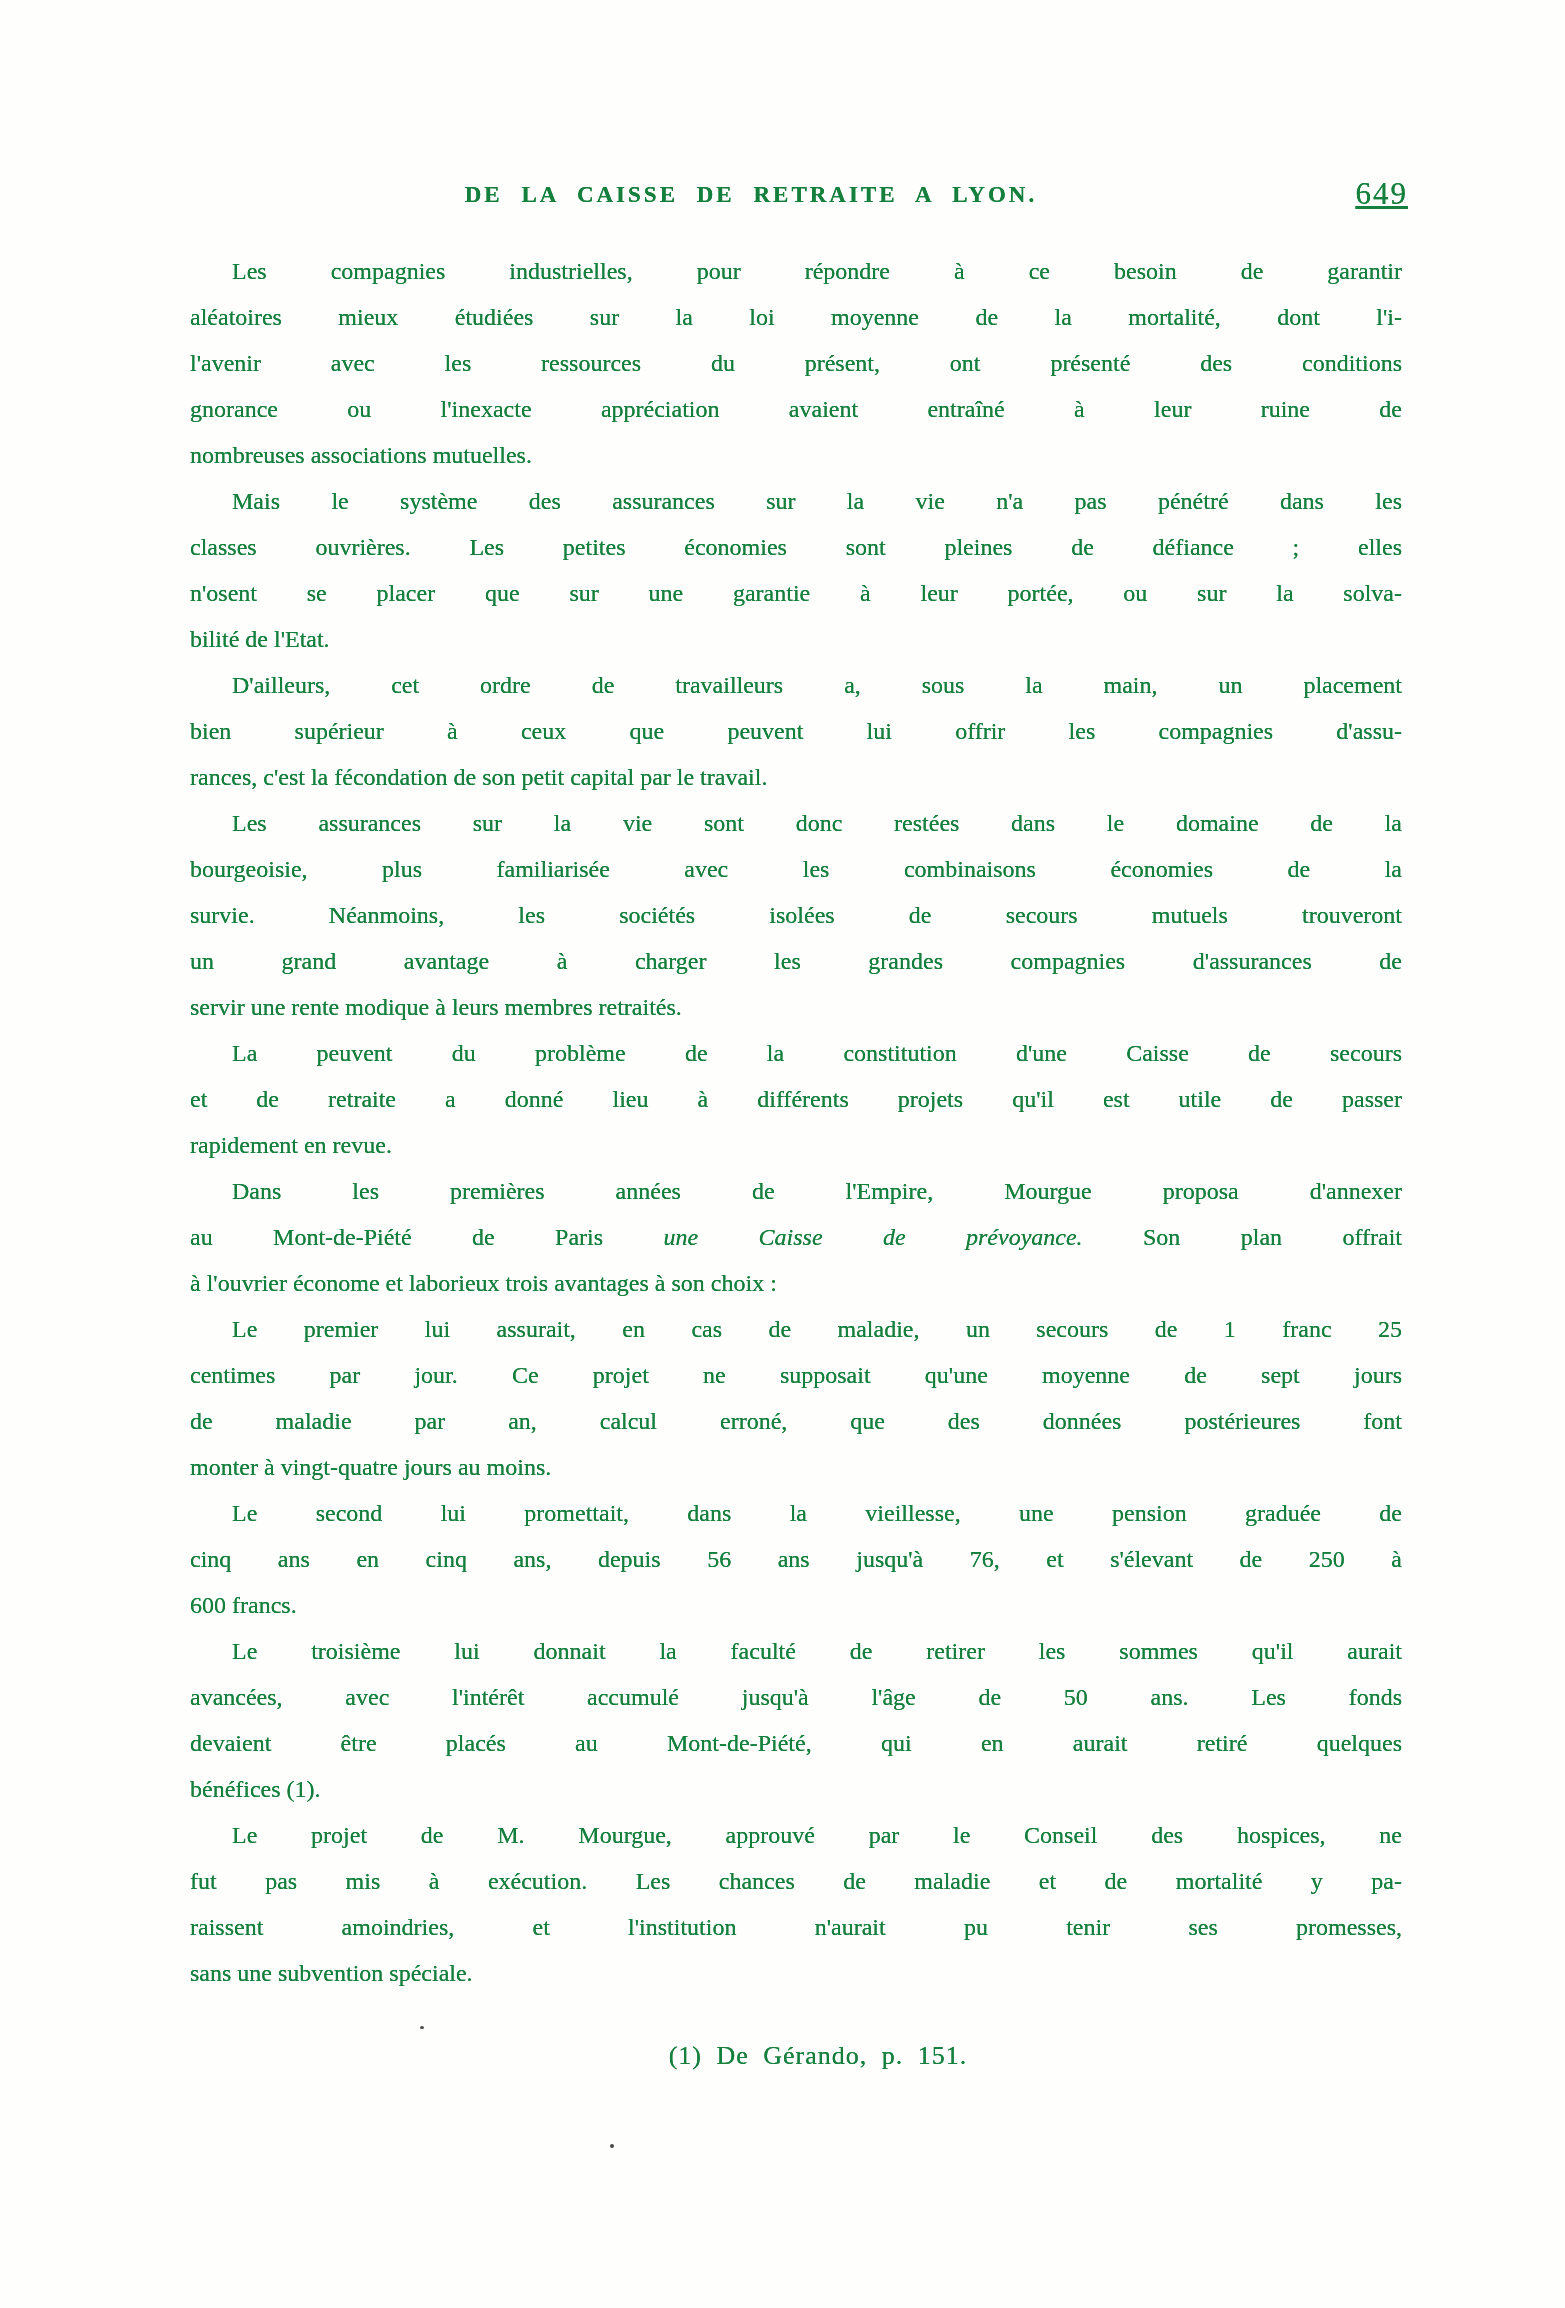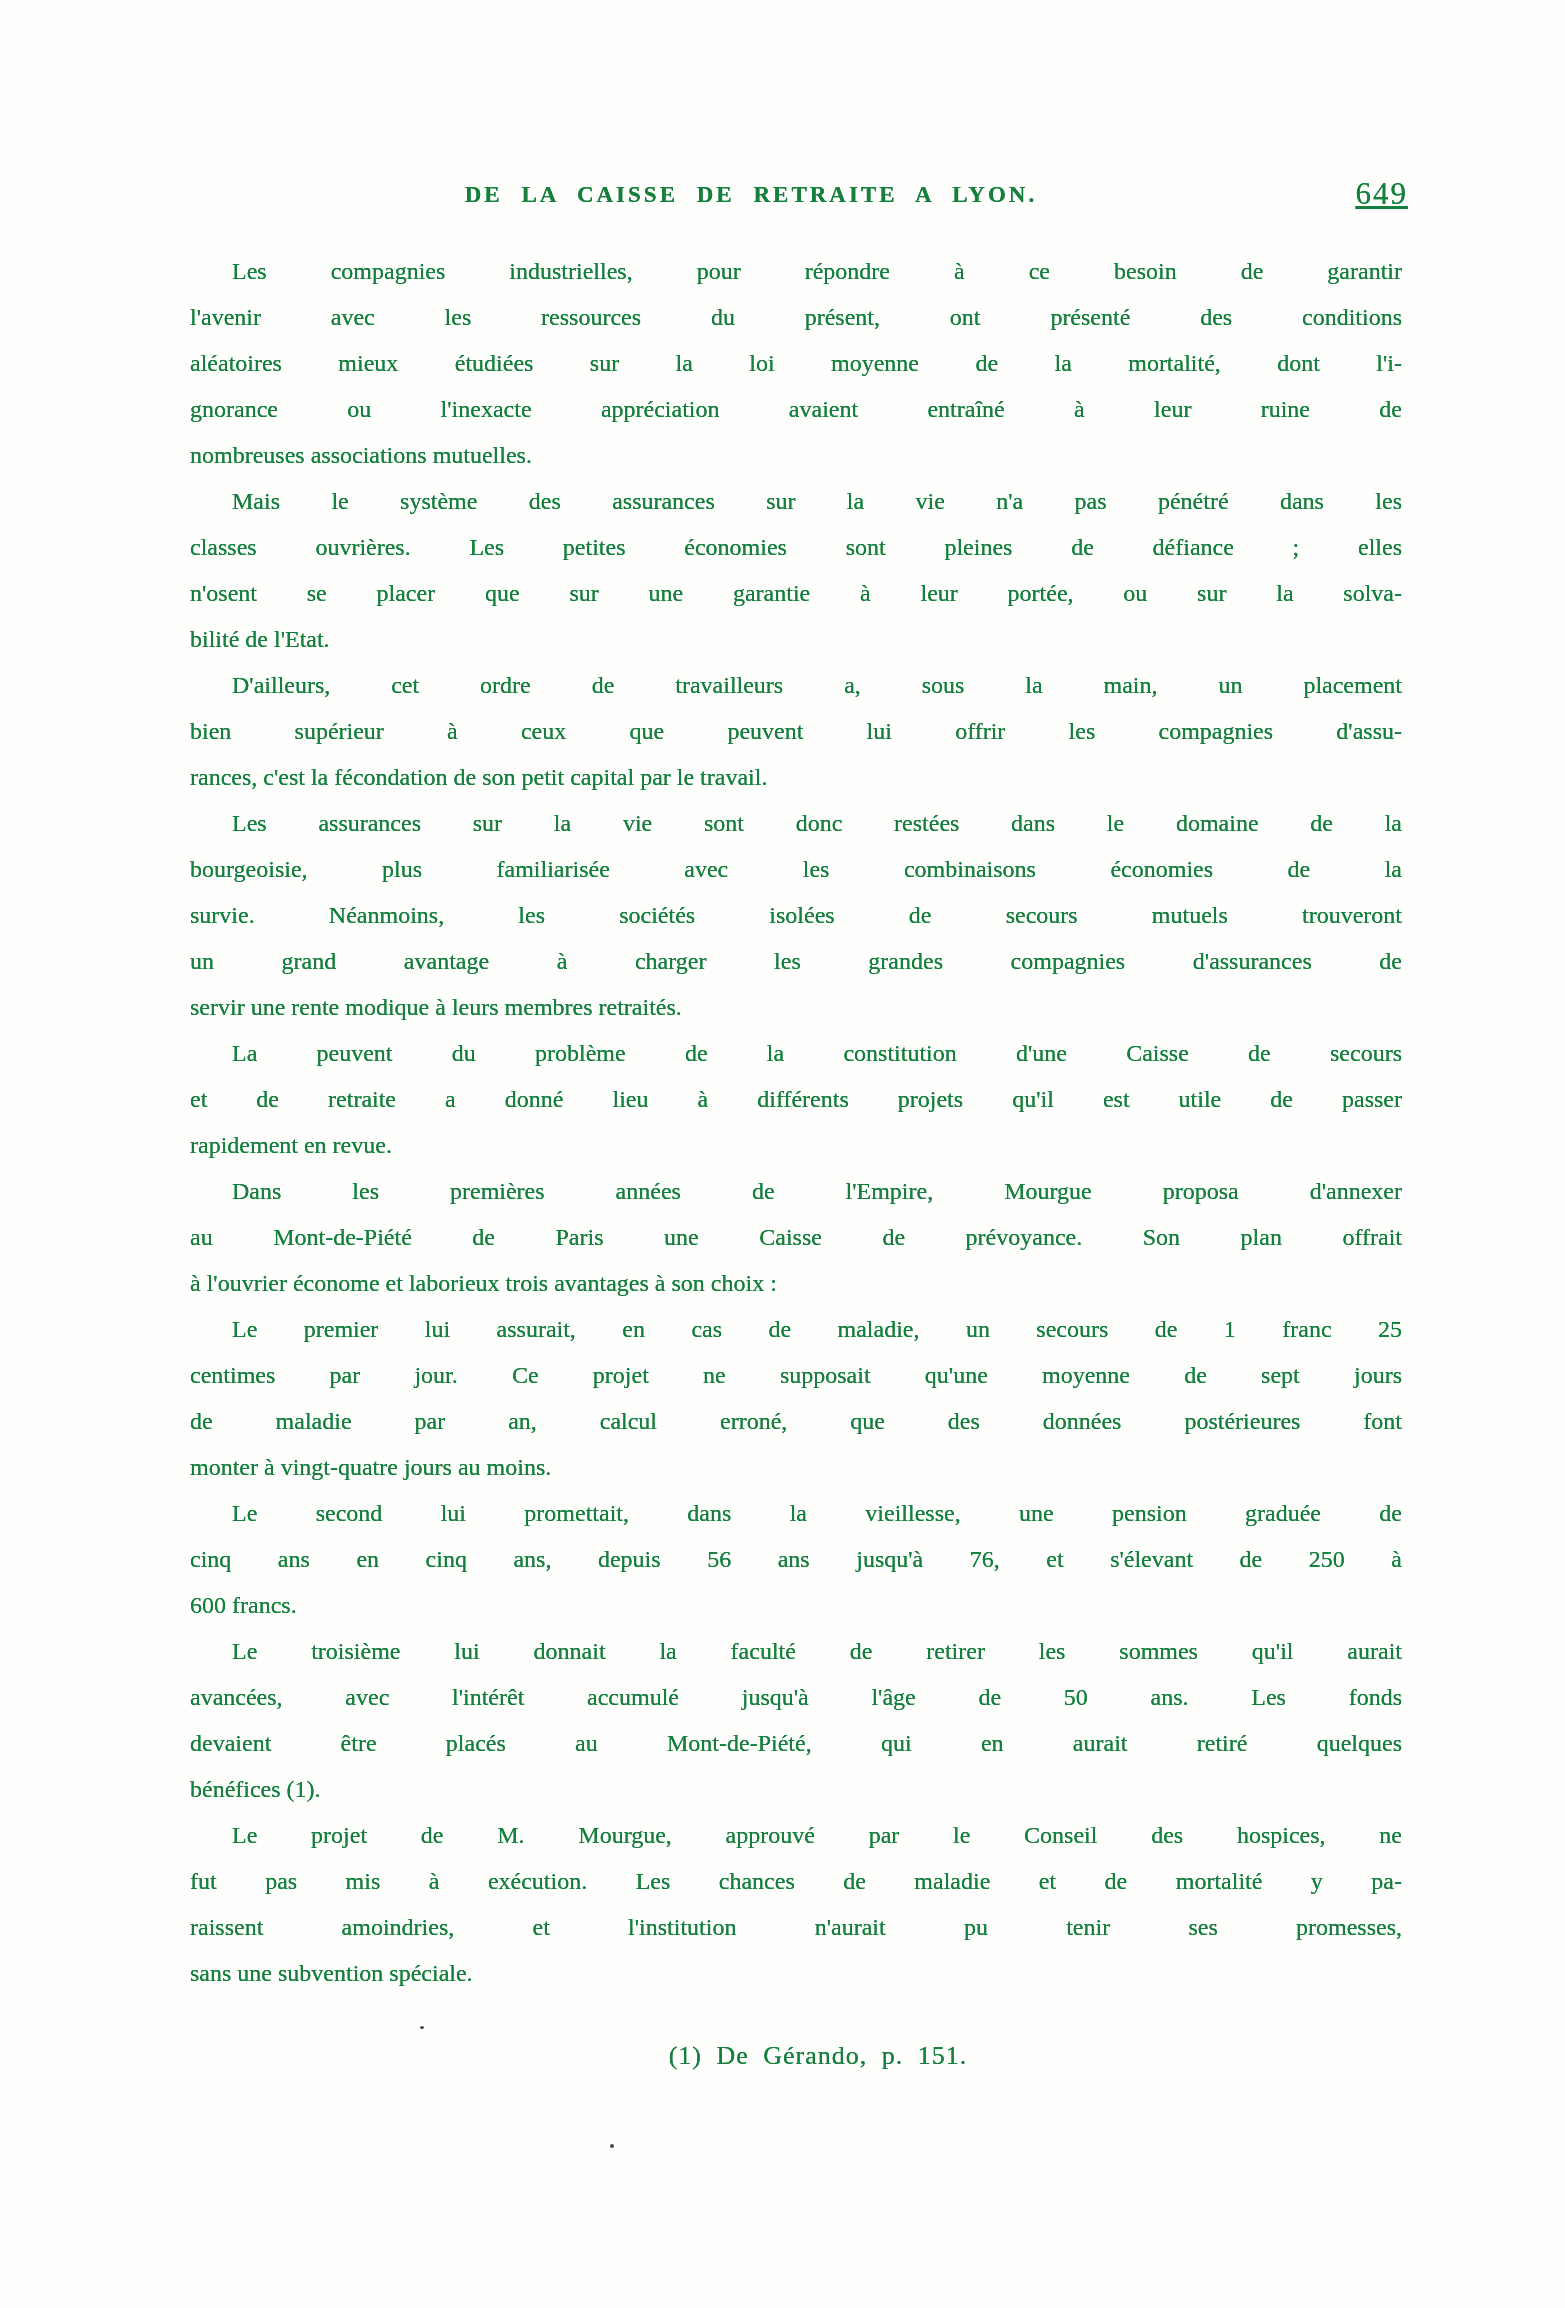--- a/index.html
+++ b/index.html
@@ -50,21 +50,21 @@
     font-size: 24px;
     line-height: 46px;
   }
   .para { margin: 0; }
   .line {
     text-align: justify;
     text-align-last: justify;
   }
   .line.last { text-align-last: left; }
   .line.first { text-indent: 42px; }
-  .it { }
+  .it { font-style: italic; }
   .footnote {
     margin-top: 44px;
     font-size: 26px;
     line-height: 32px;
     text-indent: 44px;
     word-spacing: 7px;
     letter-spacing: 1px;
     text-align: center;
   }
   .speck {
@@ -83,22 +83,22 @@
 
     <div class="page-header">
       <div class="header-title">DE LA CAISSE DE RETRAITE A LYON.</div>
       <div class="page-number">649</div>
     </div>
 
     <div class="page-body">
 
     <div class="para">
           <div class="line first"><span>Les compagnies industrielles, pour répondre à ce besoin de garantir</span></div>
+          <div class="line"><span>aléatoires mieux étudiées sur la loi moyenne de la mortalité, dont l'i-</span></div>
           <div class="line"><span>l'avenir avec les ressources du présent, ont présenté des conditions</span></div>
-          <div class="line"><span>aléatoires mieux étudiées sur la loi moyenne de la mortalité, dont l'i-</span></div>
           <div class="line"><span>gnorance ou l'inexacte appréciation avaient entraîné à leur ruine de</span></div>
           <div class="line last"><span>nombreuses associations mutuelles.</span></div>
         </div>
         <div class="para">
           <div class="line first"><span>Mais le système des assurances sur la vie n'a pas pénétré dans les</span></div>
           <div class="line"><span>classes ouvrières. Les petites économies sont pleines de défiance ; elles</span></div>
           <div class="line"><span>n'osent se placer que sur une garantie à leur portée, ou sur la solva-</span></div>
           <div class="line last"><span>bilité de l'Etat.</span></div>
         </div>
         <div class="para">

